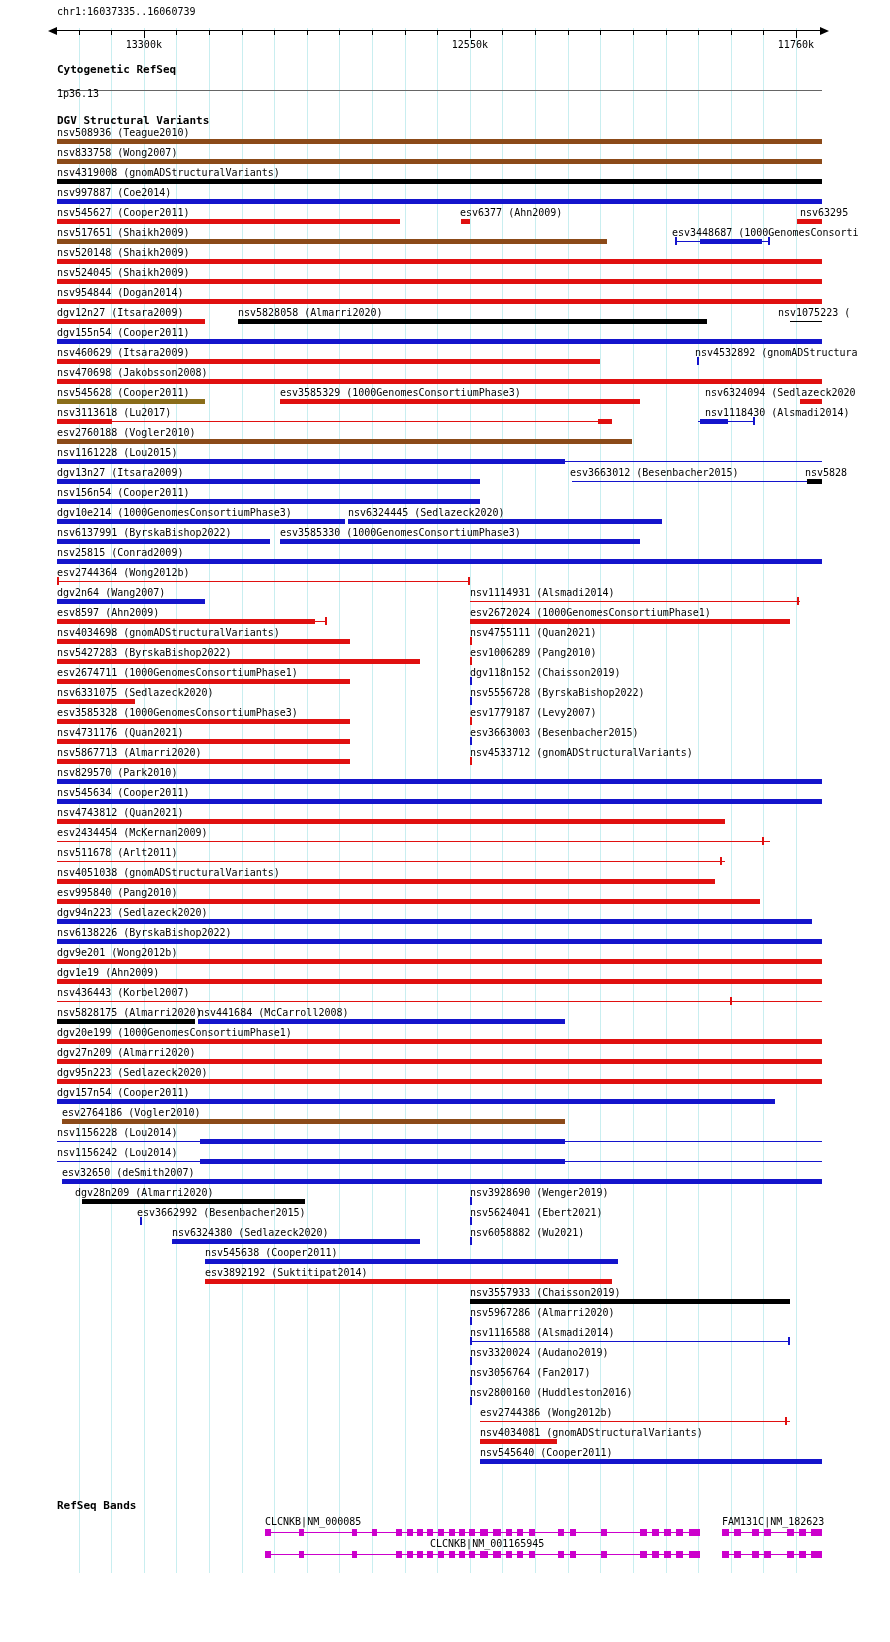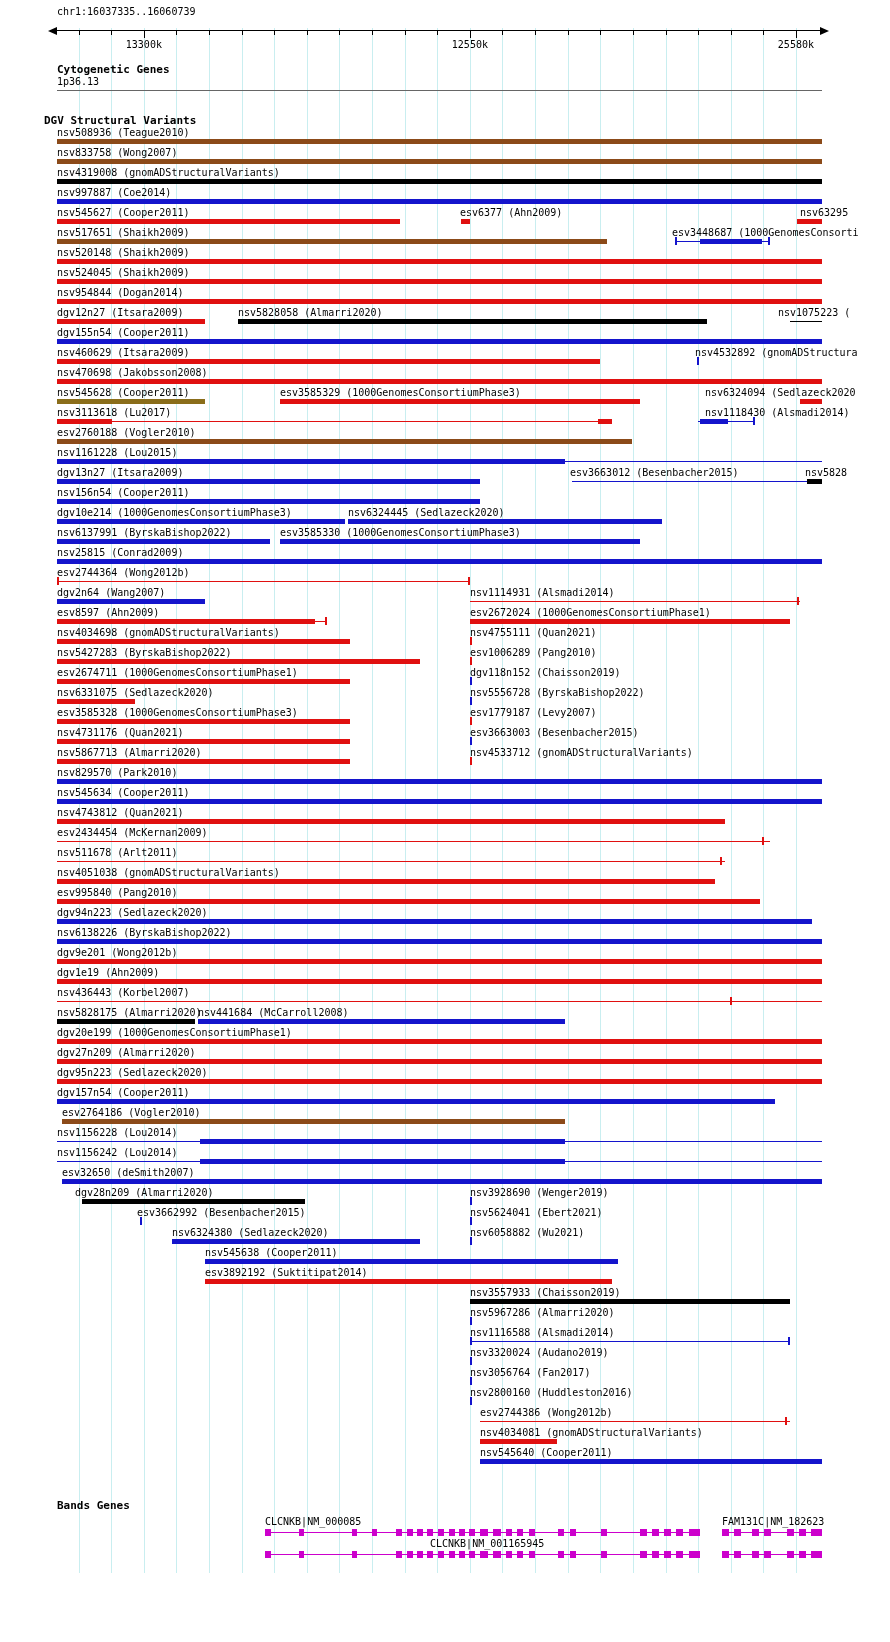--- a/index.html
+++ b/index.html
@@ -7,25 +7,25 @@
           font-family:"DejaVu Sans Mono",monospace;}
   .hdr{position:absolute;font:bold 11px/13px "DejaVu Sans Mono",monospace;color:#000;white-space:pre;z-index:2;}
   .lbl{position:absolute;font:10px/12px "DejaVu Sans Mono",monospace;color:#000;white-space:pre;z-index:2;}
   .rule{position:absolute;background:#666;z-index:1;}
 </style>
 </head>
 <body>
 
 <div id="canvas">
   <div class="lbl" style="left:57px;top:6px">chr1:16037335..16060739</div>
-  <div class="hdr" style="left:57px;top:63px">Cytogenetic Genes</div>
-  <div class="lbl" style="left:57px;top:76px">1p36.13</div>
+  <div class="hdr" style="left:57px;top:63px">Cytogenetic RefSeq</div>
+  <div class="lbl" style="left:57px;top:88px">1p36.13</div>
   <div class="rule" style="left:57px;top:90px;width:765px;height:1px"></div>
-  <div class="hdr" style="left:44px;top:114px">DGV Structural Variants</div>
-  <div class="hdr" style="left:57px;top:1499px">Bands Genes</div>
+  <div class="hdr" style="left:57px;top:114px">DGV Structural Variants</div>
+  <div class="hdr" style="left:57px;top:1499px">RefSeq Bands</div>
 <div style="position: absolute; left: 78.6798px; top: 28px; width: 1px; height: 1545px; background: rgb(201, 238, 240); z-index: 0;"></div>
     <div style="position: absolute; left: 111.281px; top: 28px; width: 1px; height: 1545px; background: rgb(201, 238, 240); z-index: 0;"></div>
     <div style="position: absolute; left: 143.882px; top: 28px; width: 1px; height: 1545px; background: rgb(201, 238, 240); z-index: 0;"></div>
     <div style="position: absolute; left: 176.484px; top: 28px; width: 1px; height: 1545px; background: rgb(201, 238, 240); z-index: 0;"></div>
     <div style="position: absolute; left: 209.085px; top: 28px; width: 1px; height: 1545px; background: rgb(201, 238, 240); z-index: 0;"></div>
     <div style="position: absolute; left: 241.686px; top: 28px; width: 1px; height: 1545px; background: rgb(201, 238, 240); z-index: 0;"></div>
     <div style="position: absolute; left: 274.287px; top: 28px; width: 1px; height: 1545px; background: rgb(201, 238, 240); z-index: 0;"></div>
     <div style="position: absolute; left: 306.889px; top: 28px; width: 1px; height: 1545px; background: rgb(201, 238, 240); z-index: 0;"></div>
     <div style="position: absolute; left: 339.49px; top: 28px; width: 1px; height: 1545px; background: rgb(201, 238, 240); z-index: 0;"></div>
     <div style="position: absolute; left: 372.091px; top: 28px; width: 1px; height: 1545px; background: rgb(201, 238, 240); z-index: 0;"></div>
@@ -63,21 +63,21 @@
     <div style="position: absolute; left: 567.699px; top: 31px; width: 1px; height: 4px; background: rgb(0, 0, 0); z-index: 1;"></div>
     <div style="position: absolute; left: 600.3px; top: 31px; width: 1px; height: 4px; background: rgb(0, 0, 0); z-index: 1;"></div>
     <div style="position: absolute; left: 632.901px; top: 31px; width: 1px; height: 4px; background: rgb(0, 0, 0); z-index: 1;"></div>
     <div style="position: absolute; left: 665.503px; top: 31px; width: 1px; height: 4px; background: rgb(0, 0, 0); z-index: 1;"></div>
     <div style="position: absolute; left: 698.104px; top: 31px; width: 1px; height: 4px; background: rgb(0, 0, 0); z-index: 1;"></div>
     <div style="position: absolute; left: 730.705px; top: 31px; width: 1px; height: 4px; background: rgb(0, 0, 0); z-index: 1;"></div>
     <div style="position: absolute; left: 763.306px; top: 31px; width: 1px; height: 4px; background: rgb(0, 0, 0); z-index: 1;"></div>
     <div style="position: absolute; left: 795.908px; top: 31px; width: 1px; height: 7px; background: rgb(0, 0, 0); z-index: 1;"></div>
     <div style="position: absolute; left: 122.882px; top: 39px; width: 42px; text-align: center; font: 10px / 12px &quot;DejaVu Sans Mono&quot;, monospace; color: rgb(0, 0, 0); z-index: 2;">13300k</div>
     <div style="position: absolute; left: 448.895px; top: 39px; width: 42px; text-align: center; font: 10px / 12px &quot;DejaVu Sans Mono&quot;, monospace; color: rgb(0, 0, 0); z-index: 2;">12550k</div>
-    <div style="position: absolute; left: 774.908px; top: 39px; width: 42px; text-align: center; font: 10px / 12px &quot;DejaVu Sans Mono&quot;, monospace; color: rgb(0, 0, 0); z-index: 2;">25580k</div>
+    <div style="position: absolute; left: 774.908px; top: 39px; width: 42px; text-align: center; font: 10px / 12px &quot;DejaVu Sans Mono&quot;, monospace; color: rgb(0, 0, 0); z-index: 2;">11760k</div>
     <div style="position: absolute; left: 57px; top: 127px; font: 10px / 12px &quot;DejaVu Sans Mono&quot;, monospace; color: rgb(0, 0, 0); white-space: pre; z-index: 2;">nsv508936 (Teague2010)</div>
     <div style="position: absolute; left: 57px; top: 139px; width: 765px; height: 5px; background: rgb(139, 74, 25); z-index: 1;"></div>
     <div style="position: absolute; left: 57px; top: 147px; font: 10px / 12px &quot;DejaVu Sans Mono&quot;, monospace; color: rgb(0, 0, 0); white-space: pre; z-index: 2;">nsv833758 (Wong2007)</div>
     <div style="position: absolute; left: 57px; top: 159px; width: 765px; height: 5px; background: rgb(139, 74, 25); z-index: 1;"></div>
     <div style="position: absolute; left: 57px; top: 167px; font: 10px / 12px &quot;DejaVu Sans Mono&quot;, monospace; color: rgb(0, 0, 0); white-space: pre; z-index: 2;">nsv4319008 (gnomADStructuralVariants)</div>
     <div style="position: absolute; left: 57px; top: 179px; width: 765px; height: 5px; background: rgb(0, 0, 0); z-index: 1;"></div>
     <div style="position: absolute; left: 57px; top: 187px; font: 10px / 12px &quot;DejaVu Sans Mono&quot;, monospace; color: rgb(0, 0, 0); white-space: pre; z-index: 2;">nsv997887 (Coe2014)</div>
     <div style="position: absolute; left: 57px; top: 199px; width: 765px; height: 5px; background: rgb(20, 20, 204); z-index: 1;"></div>
     <div style="position: absolute; left: 57px; top: 207px; font: 10px / 12px &quot;DejaVu Sans Mono&quot;, monospace; color: rgb(0, 0, 0); white-space: pre; z-index: 2;">nsv545627 (Cooper2011)</div>
     <div style="position: absolute; left: 57px; top: 219px; width: 343px; height: 5px; background: rgb(224, 16, 16); z-index: 1;"></div>

